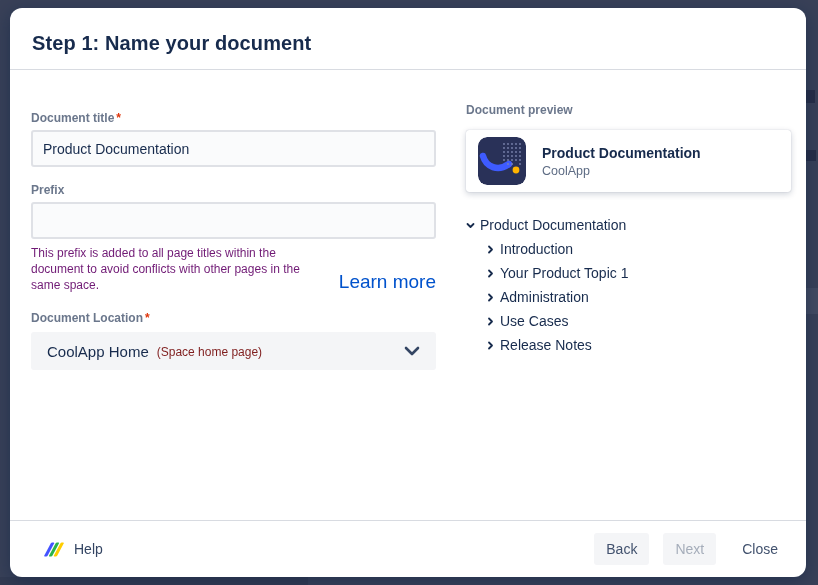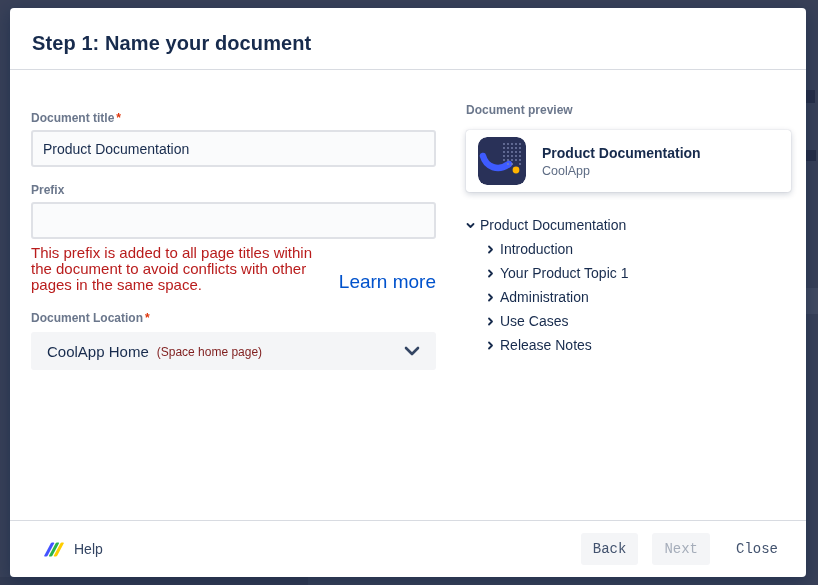--- a/index.html
+++ b/index.html
@@ -10,21 +10,21 @@
     position:relative;
     overflow:hidden;
   }
   
   .under-mark { position:absolute; background:#272e47; }
   .under-mark-light { position:absolute; background:#555e75; }
   .under-bottom-dark { position:absolute; left:0; bottom:0; width:308px; height:8px; background:#333b52; }
 
   .modal {
     position:absolute; left:10px; top:8px; width:796px; height:569px;
-    background:#ffffff; border-radius:4px;
+    background:#ffffff; border-radius:12px;
     box-shadow:0 4px 18px rgba(9,30,66,.45);
   }
   .modal-header { position:absolute; top:0; left:0; right:0; height:62px; border-bottom:1px solid #d8dbe1; }
   .modal-title {
     position:absolute; left:22px; top:24px;
     font-size:20px; font-weight:700; color:#172b4d; letter-spacing:.1px;
   }
   .modal-body {
     position:absolute; top:63px; left:0; right:0; bottom:57px;
     display:flex; padding:32px 15px 0 21px;
@@ -36,21 +36,21 @@
     font-size:12px; font-weight:700; color:#6b778c; margin-bottom:5px;
   }
   .req { color:#de350b; margin-left:2px; font-size:12px; }
   .text-input {
     width:100%; height:37px; border:2px solid #dfe1e6; border-radius:3px;
     background:#fafbfc; font-family:"Liberation Sans",sans-serif;
     font-size:14px; color:#172b4d; padding:0 10px; outline:none; display:block;
   }
   .field-gap { margin-top:16px; }
   .help-row { display:flex; align-items:flex-end; margin-top:6px; }
-  .help-text { flex:1; font-size:15px; line-height:16px; color:#b91c1c; }
+  .help-text { flex:1; font-size:12px; line-height:16px; color:#701a75; }
   .learn-more { font-size:19px; color:#0052cc; text-decoration:none; margin-left:8px; white-space:nowrap; cursor:pointer; }
   .location-label { margin-top:18px; }
   .select {
     margin-top:7px; height:38px; background:#f4f5f7; border-radius:3px;
     display:flex; align-items:center; padding:0 16px; cursor:pointer;
   }
   .select-value { font-size:15px; color:#172b4d; }
   .select-hint { font-size:12px; color:#7f1d1d; margin-left:8px; position:relative; top:1px; }
   .select-chevron { margin-left:auto; display:flex; }
 
@@ -75,21 +75,21 @@
     position:absolute; left:0; right:0; bottom:0; height:57px;
     border-top:1px solid #d8dbe1;
     display:flex; align-items:center; padding:0 16px 0 34px;
   }
   .help-area { display:flex; align-items:center; cursor:pointer; }
   .help-logo { display:block; margin-right:10px; }
   .help-label { font-size:14px; color:#344563; }
   .footer-spacer { flex:1; }
   .btn {
     height:32px; border:none; border-radius:3px; padding:0 12px;
-    font-family:Liberation Mono, monospace; font-size:14px; font-weight:500;
+    font-family:Liberation Sans, sans-serif; font-size:14px; font-weight:500;
     cursor:pointer; margin-left:14px;
   }
   .btn-back { background:#f4f5f7; color:#42526e; }
   .btn-next { background:#f4f5f7; color:#a5adba; cursor:not-allowed; }
   .btn-close { background:transparent; color:#42526e; }
 </style>
 </head>
 <body>
 
 <div class="under-mark" style="right:3px; top:90px; width:9px; height:13px;"></div>

